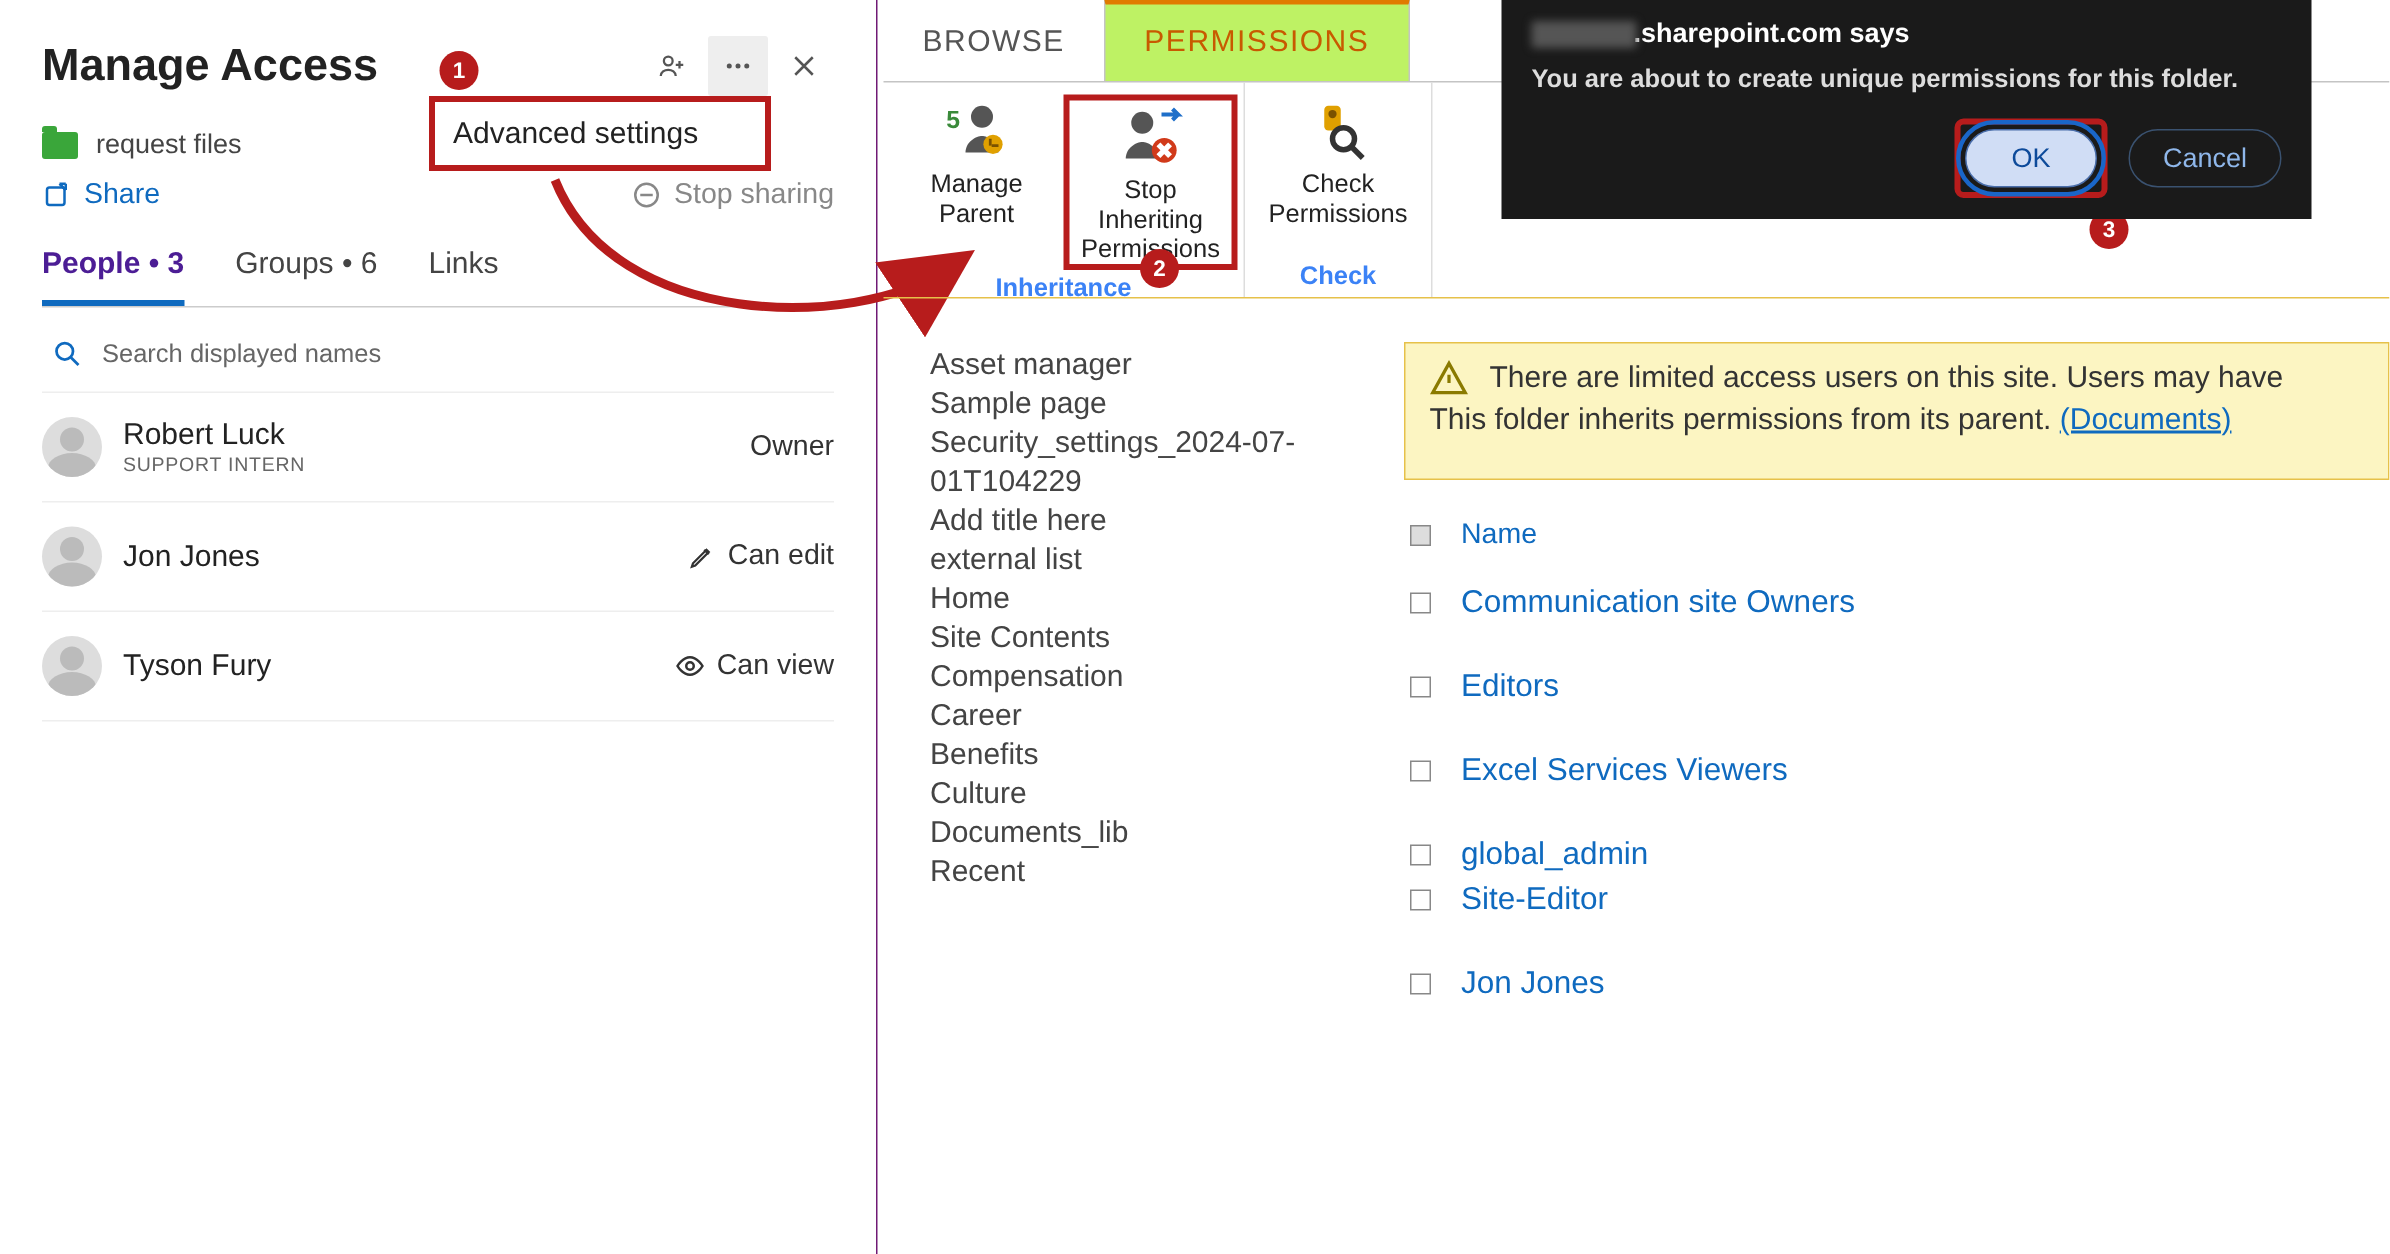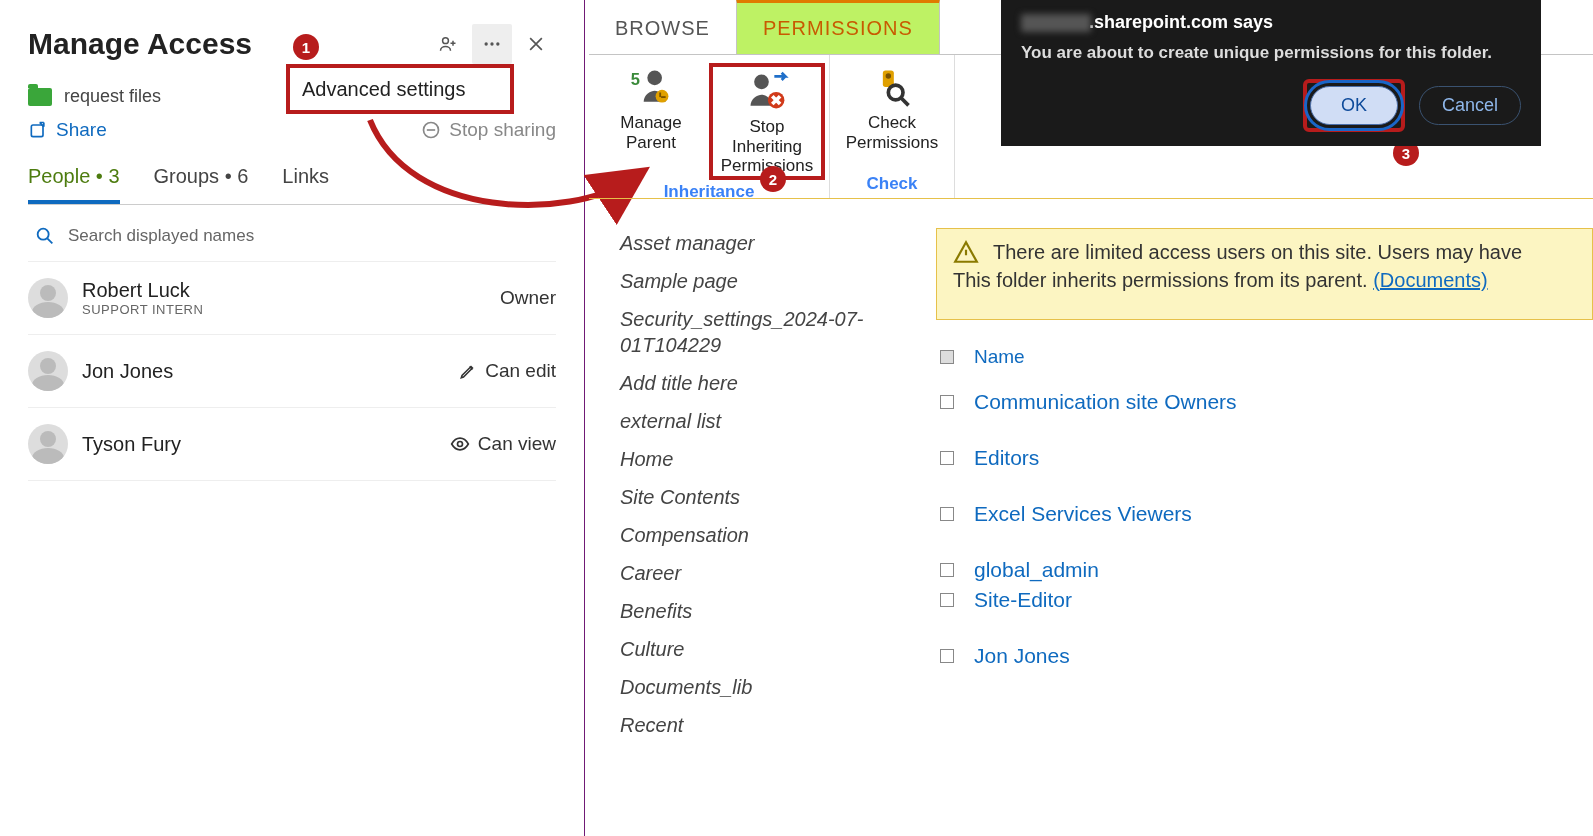--- a/index.html
+++ b/index.html
@@ -59,21 +59,21 @@
     color: #888; font-size: 19px;
   }
   .tabs {
     display: flex; gap: 34px; border-bottom: 1px solid #ccc;
     margin-bottom: 0;
   }
   .tab {
     padding: 0 0 12px 0; font-size: 20px; color: #444; cursor: pointer;
     border-bottom: 4px solid transparent;
   }
-  .tab.active { color: #4d7c0f; font-weight: 400; border-bottom-color: #0f6abf; }
+  .tab.active { color: #4c1d95; font-weight: 700; border-bottom-color: #0f6abf; }
   .search-row {
     display: flex; align-items: center; gap: 12px;
     padding: 20px 0 14px 6px; border-bottom: 1px solid #eee;
   }
   .search-row svg { width: 22px; height: 22px; color:#0f6abf; }
   .search-input {
     border: none; outline: none; font-size: 17px; flex: 1; color: #333;
   }
   .search-input::placeholder { color: #666; }
   .person-row {
@@ -149,21 +149,21 @@
     width:116px; padding:0 2px; cursor:pointer; text-align:center;
   }
   .cmd .ic { height:48px; display:flex; align-items:center; justify-content:center;}
   .cmd .lbl { font-size:17px; line-height:1.15; color:#222; margin-top:2px;}
   .cmd-group .grp-lbl { font-size:17px; color:#3b82f6; padding:2px 0;font-weight:bold; }
   .stop-inherit-box { border:4px solid #b71c1c; }
 
   
   .nav-links {
     position:absolute; left:620px; top:230px; width:290px;
-    display:flex; flex-direction:column; gap:12px;font-style:italic;
+    display:flex; flex-direction:column; gap:0;
   }
   .nav-links a { font-size:20px; color:#444; text-decoration:none; line-height:1.3; }
 
   .warning-bar {
     position:absolute; left:936px; top:228px; right:0; height:92px;
     background:#fcf5c2; border:1px solid #e6c14a; padding:10px 16px;
     font-size:20px; color:#333;
   }
   .warning-bar .w-row1 { display:flex; align-items:center; gap:14px; }
   .warning-bar a { color:#0f6abf; }

